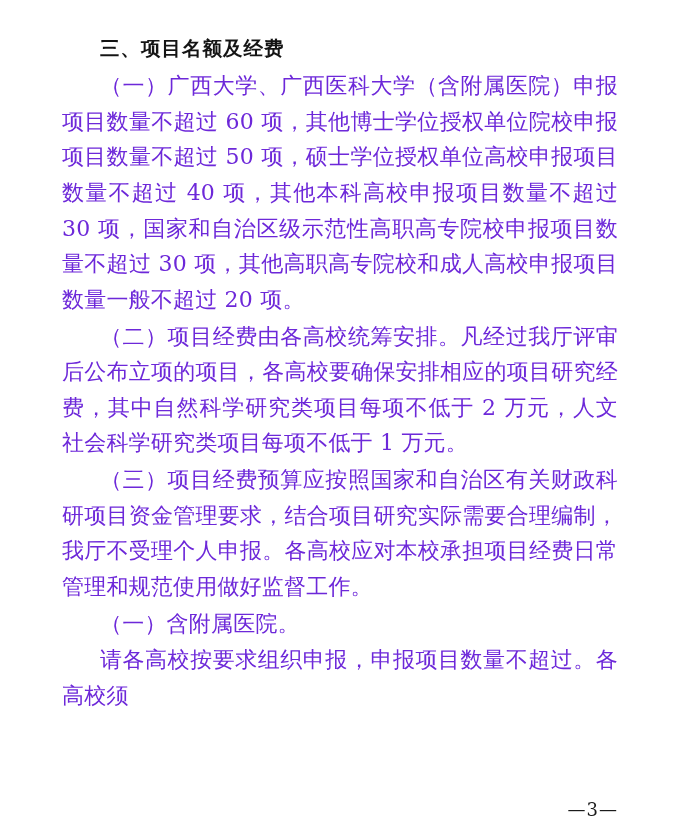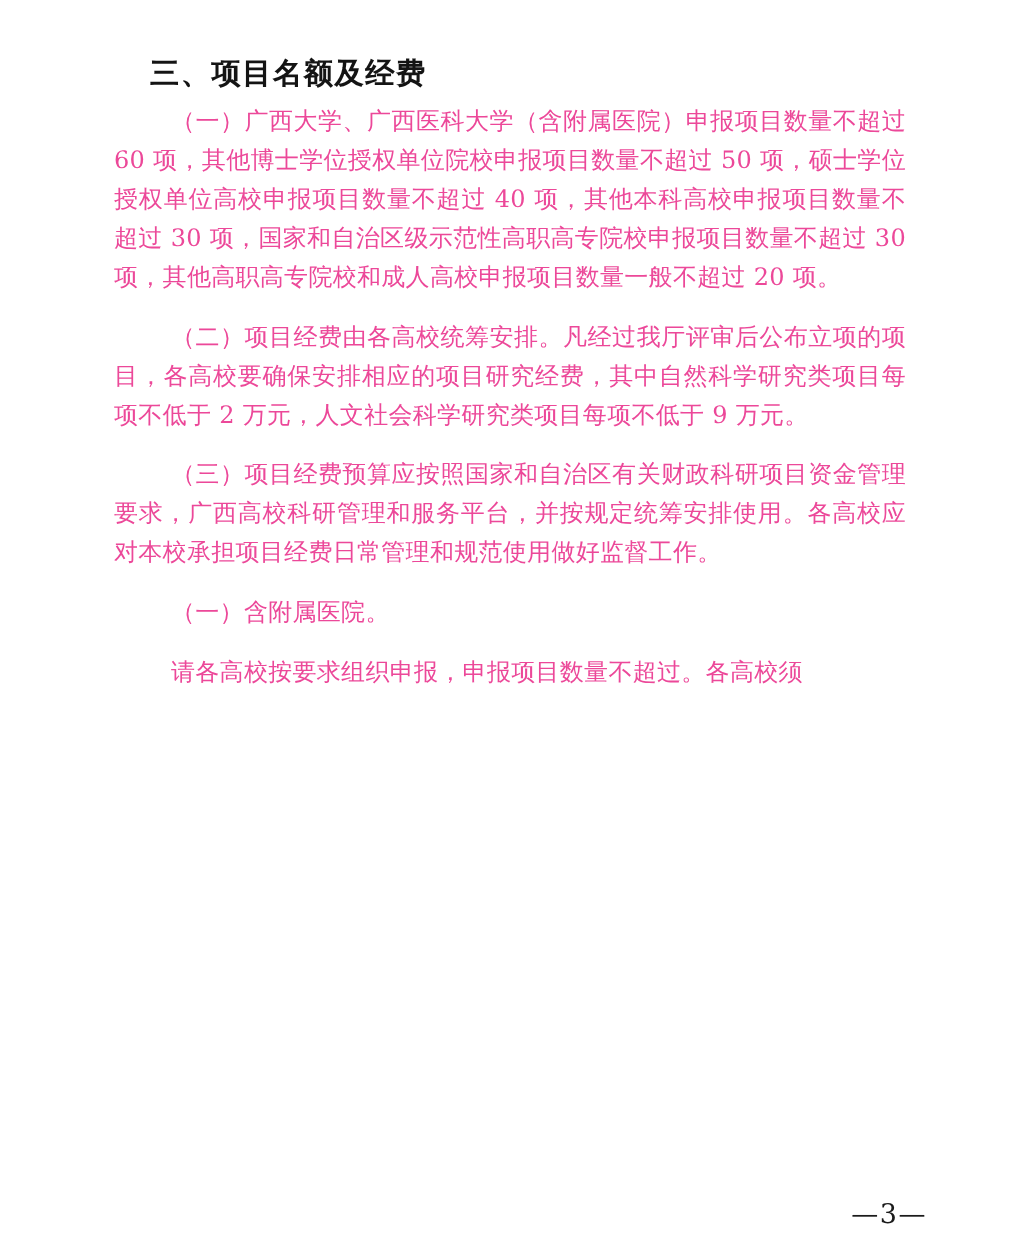--- a/index.html
+++ b/index.html
@@ -26,28 +26,28 @@
     font-family: "DejaVu Sans", "Liberation Sans", sans-serif;
     font-weight: bold;
     font-size: 19.5px;
     letter-spacing: 1px;
     text-indent: 38px;
     margin: 0 0 4px 0;
     line-height: 1.55;
     color: #141414;
   }
   .para {
-    font-size: 16px;
+    font-size: 22px;
     line-height: 1.62;
-    margin: 14px;
+    margin: 0;
     text-align: justify;
     text-justify: inter-ideograph;
     text-indent: 38px;
     letter-spacing: 0.2px;
-    color: #ec4899;
+    color: #6d28d9;
   }
   .para + .para {
     margin-top: 1px;
   }
   .heading + .para {
     margin-top: 2px;
   }
   .para + .heading {
     margin-top: 9px;
   }
@@ -63,23 +63,23 @@
 </style>
 </head>
 <body>
 
 <div class="page">
 
   <h2 class="heading">三、项目名额及经费</h2>
 
   <p class="para">（一）广西大学、广西医科大学（含附属医院）申报项目数量不超过 60 项，其他博士学位授权单位院校申报项目数量不超过 50 项，硕士学位授权单位高校申报项目数量不超过 40 项，其他本科高校申报项目数量不超过 30 项，国家和自治区级示范性高职高专院校申报项目数量不超过 30 项，其他高职高专院校和成人高校申报项目数量一般不超过 20 项。</p>
 
-  <p class="para">（二）项目经费由各高校统筹安排。凡经过我厅评审后公布立项的项目，各高校要确保安排相应的项目研究经费，其中自然科学研究类项目每项不低于 2 万元，人文社会科学研究类项目每项不低于 9 万元。</p>
+  <p class="para">（二）项目经费由各高校统筹安排。凡经过我厅评审后公布立项的项目，各高校要确保安排相应的项目研究经费，其中自然科学研究类项目每项不低于 2 万元，人文社会科学研究类项目每项不低于 1 万元。</p>
 
-  <p class="para">（三）项目经费预算应按照国家和自治区有关财政科研项目资金管理要求，广西高校科研管理和服务平台，并按规定统筹安排使用。各高校应对本校承担项目经费日常管理和规范使用做好监督工作。</p>
+  <p class="para">（三）项目经费预算应按照国家和自治区有关财政科研项目资金管理要求，结合项目研究实际需要合理编制，我厅不受理个人申报。各高校应对本校承担项目经费日常管理和规范使用做好监督工作。</p>
 
 
 
   <p class="para">（一）含附属医院。</p>
 
   <p class="para">请各高校按要求组织申报，申报项目数量不超过。各高校须</p>
 
   <div class="page-number">—3—</div>
 
 </div>

